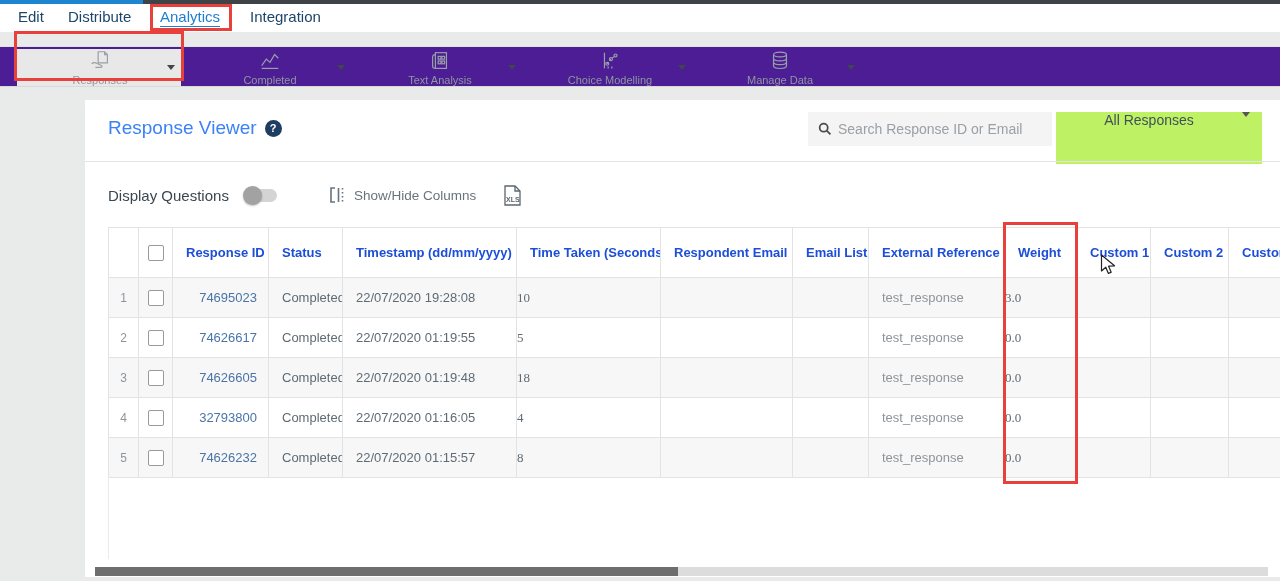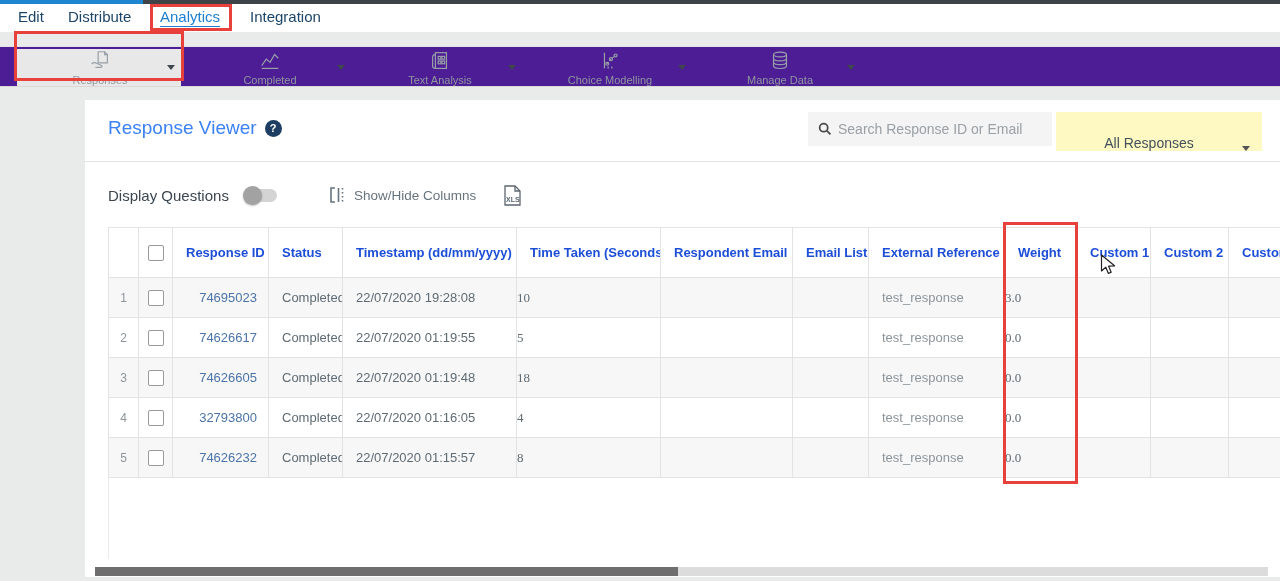--- a/index.html
+++ b/index.html
@@ -40,22 +40,22 @@
   .help-icon { width:17px; height:17px; border-radius:50%; background:#1d3d62; color:#fff;
                font-size:11px; font-weight:bold; display:flex; align-items:center; justify-content:center;
                cursor:pointer; }
   .card-divider { position:absolute; left:0; top:61px; width:1195px; height:1px; background:#e3e3e3; }
 
   .search-box { position:absolute; left:723px; top:12px; width:244px; height:34px; background:#f4f4f4;
                 display:flex; align-items:center; padding:0 10px; gap:6px; }
   .search-box input { border:none; outline:none; background:transparent; font-size:14px; width:200px;
                       font-family:"Liberation Sans", sans-serif; color:#42505a; }
   .search-box input::placeholder { color:#9aa0a6; }
-  .filter-select { position:absolute; left:971px; top:12px; width:206px; height:39px; background:#fef9c3;
-                   display:flex; align-items:flex-end; cursor:pointer; }
+  .filter-select { position:absolute; left:971px; top:12px; width:206px; height:52px; background:#bef264;
+                   display:flex; align-items:flex-start; cursor:pointer; }
   .filter-label { flex:1; text-align:center; font-size:14px; color:#42505a; }
   .filter-caret { width:0; height:0; border-left:4px solid transparent; border-right:4px solid transparent;
                   border-top:5px solid #555; margin-right:12px; }
 
   
   .controls { position:absolute; left:23px; top:80px; height:30px; display:flex; align-items:center; }
   .dq-label { font-size:15px; color:#3c4650; }
   .toggle { position:relative; width:32px; height:13px; border-radius:7px; background:#d4d4d4;
             margin-left:16px; cursor:pointer; }
   .toggle-knob { position:absolute; left:-2px; top:-3px; width:19px; height:19px; border-radius:50%;

